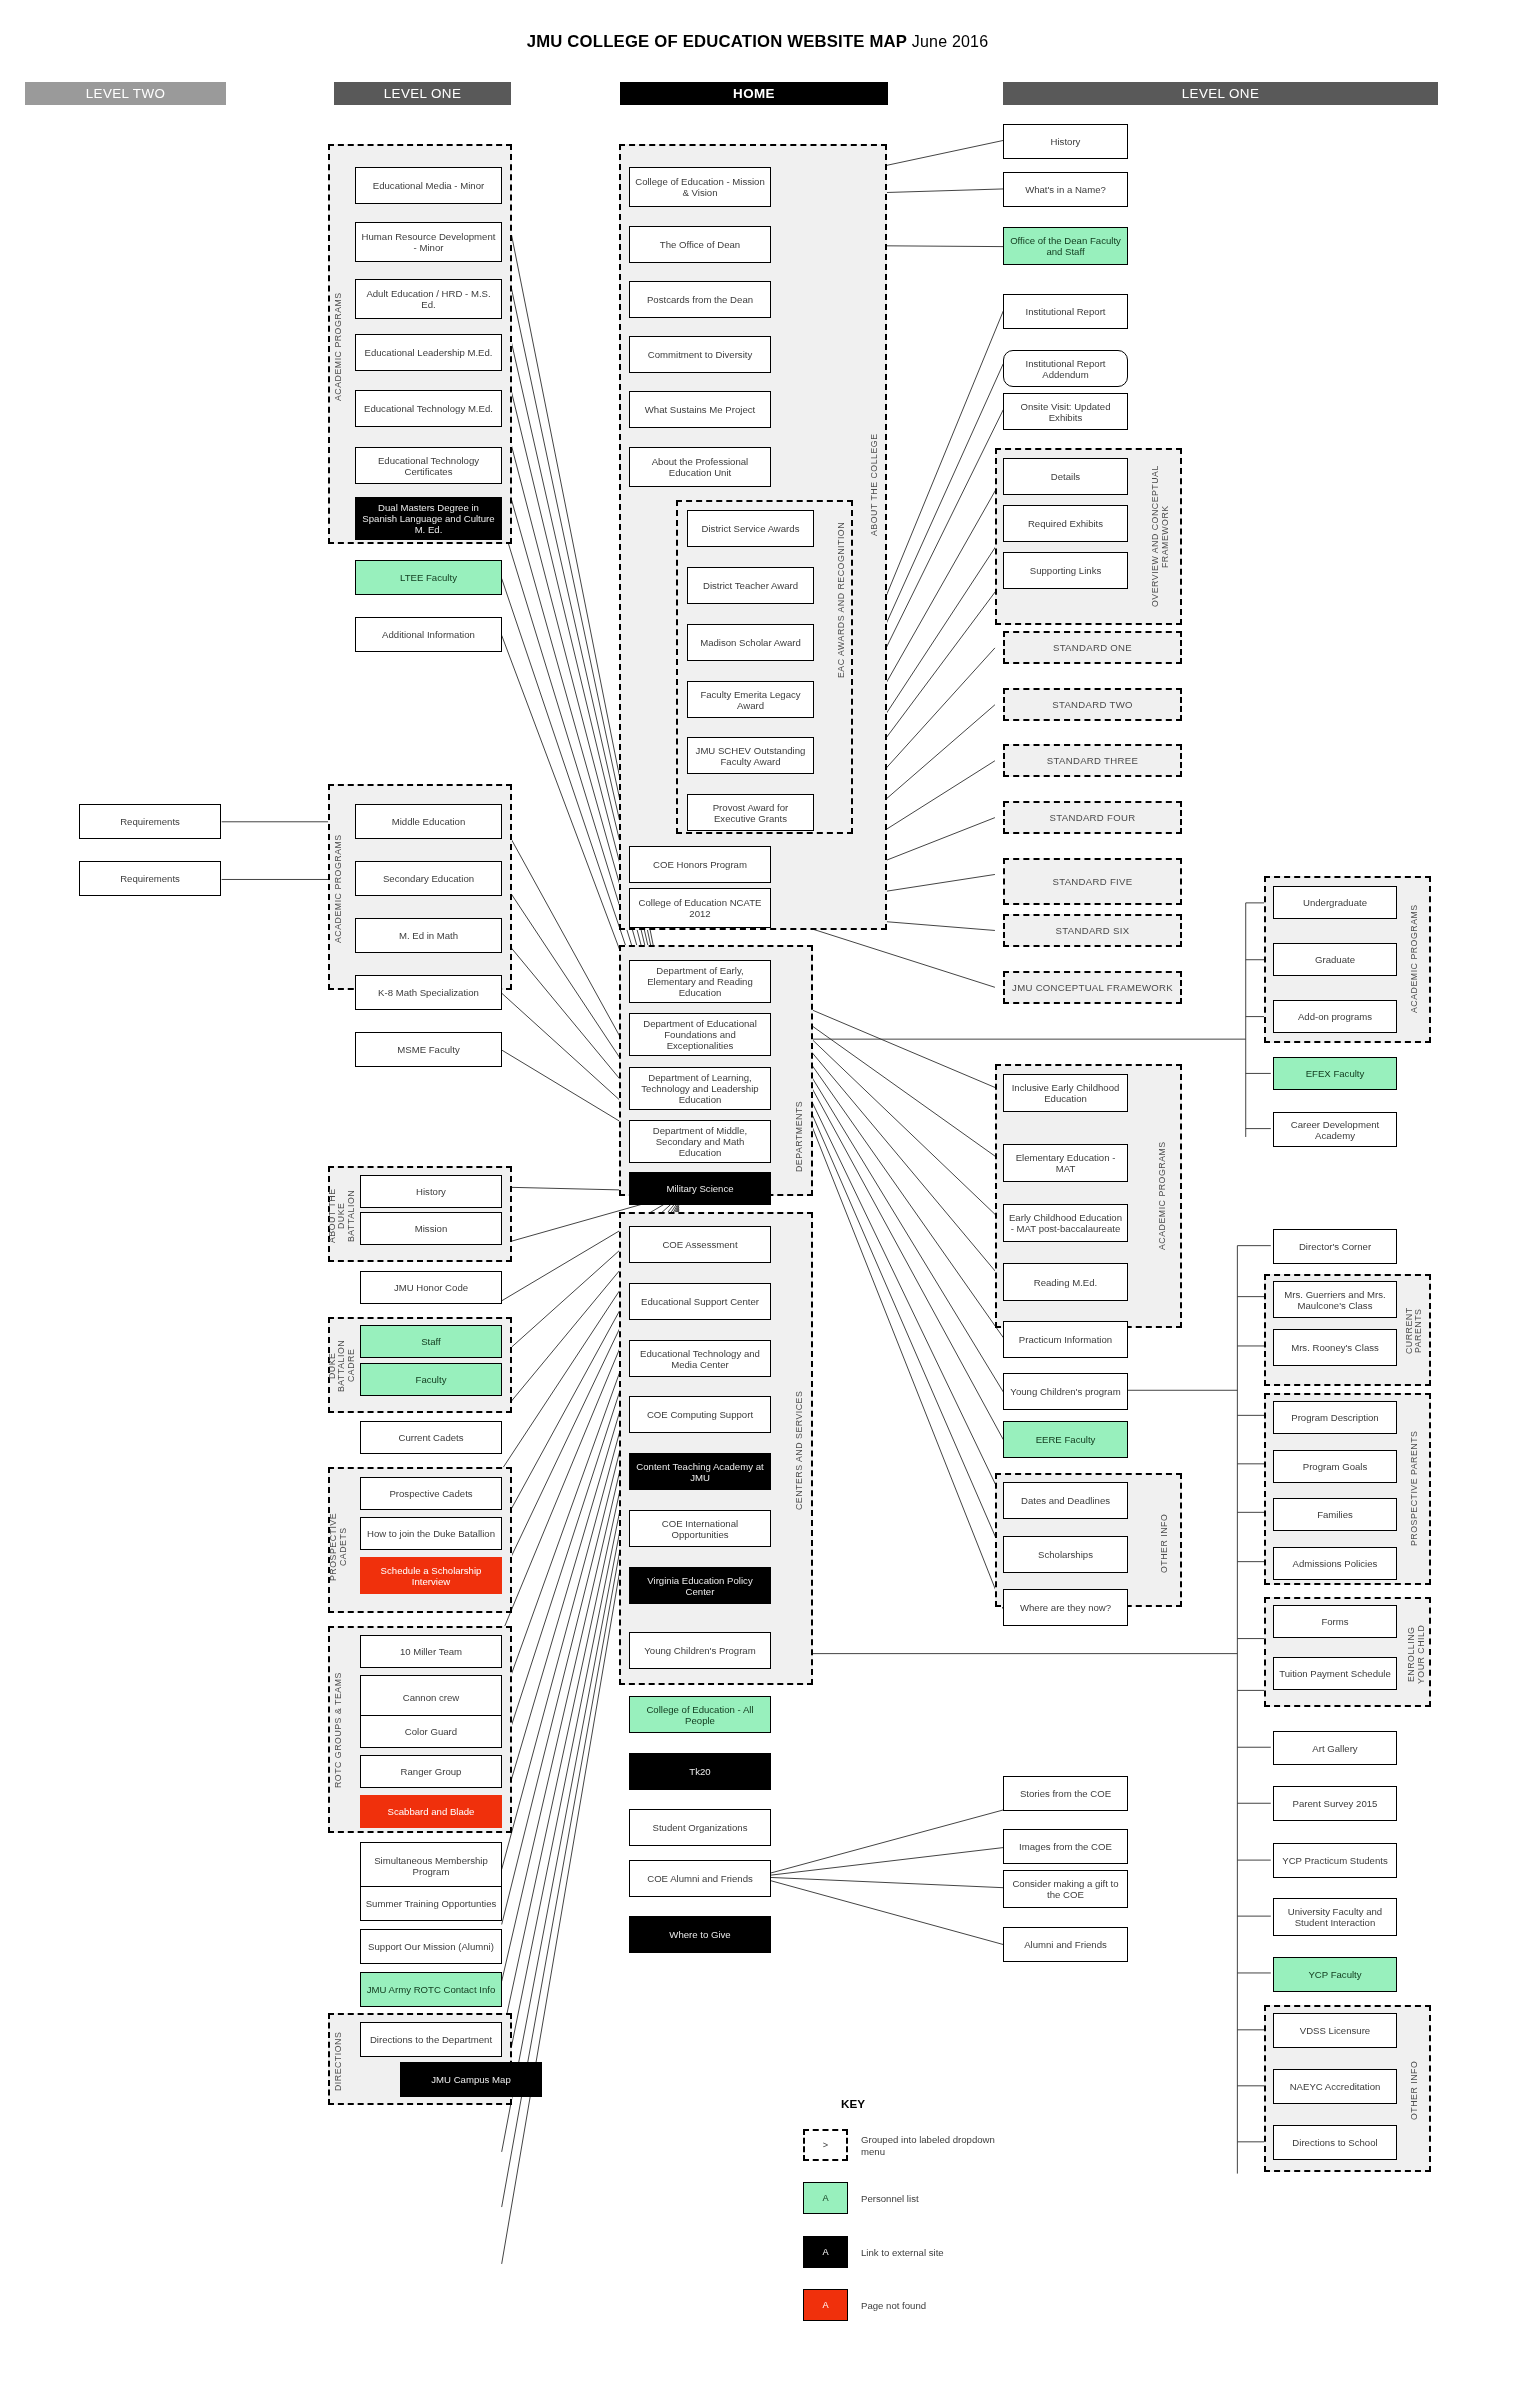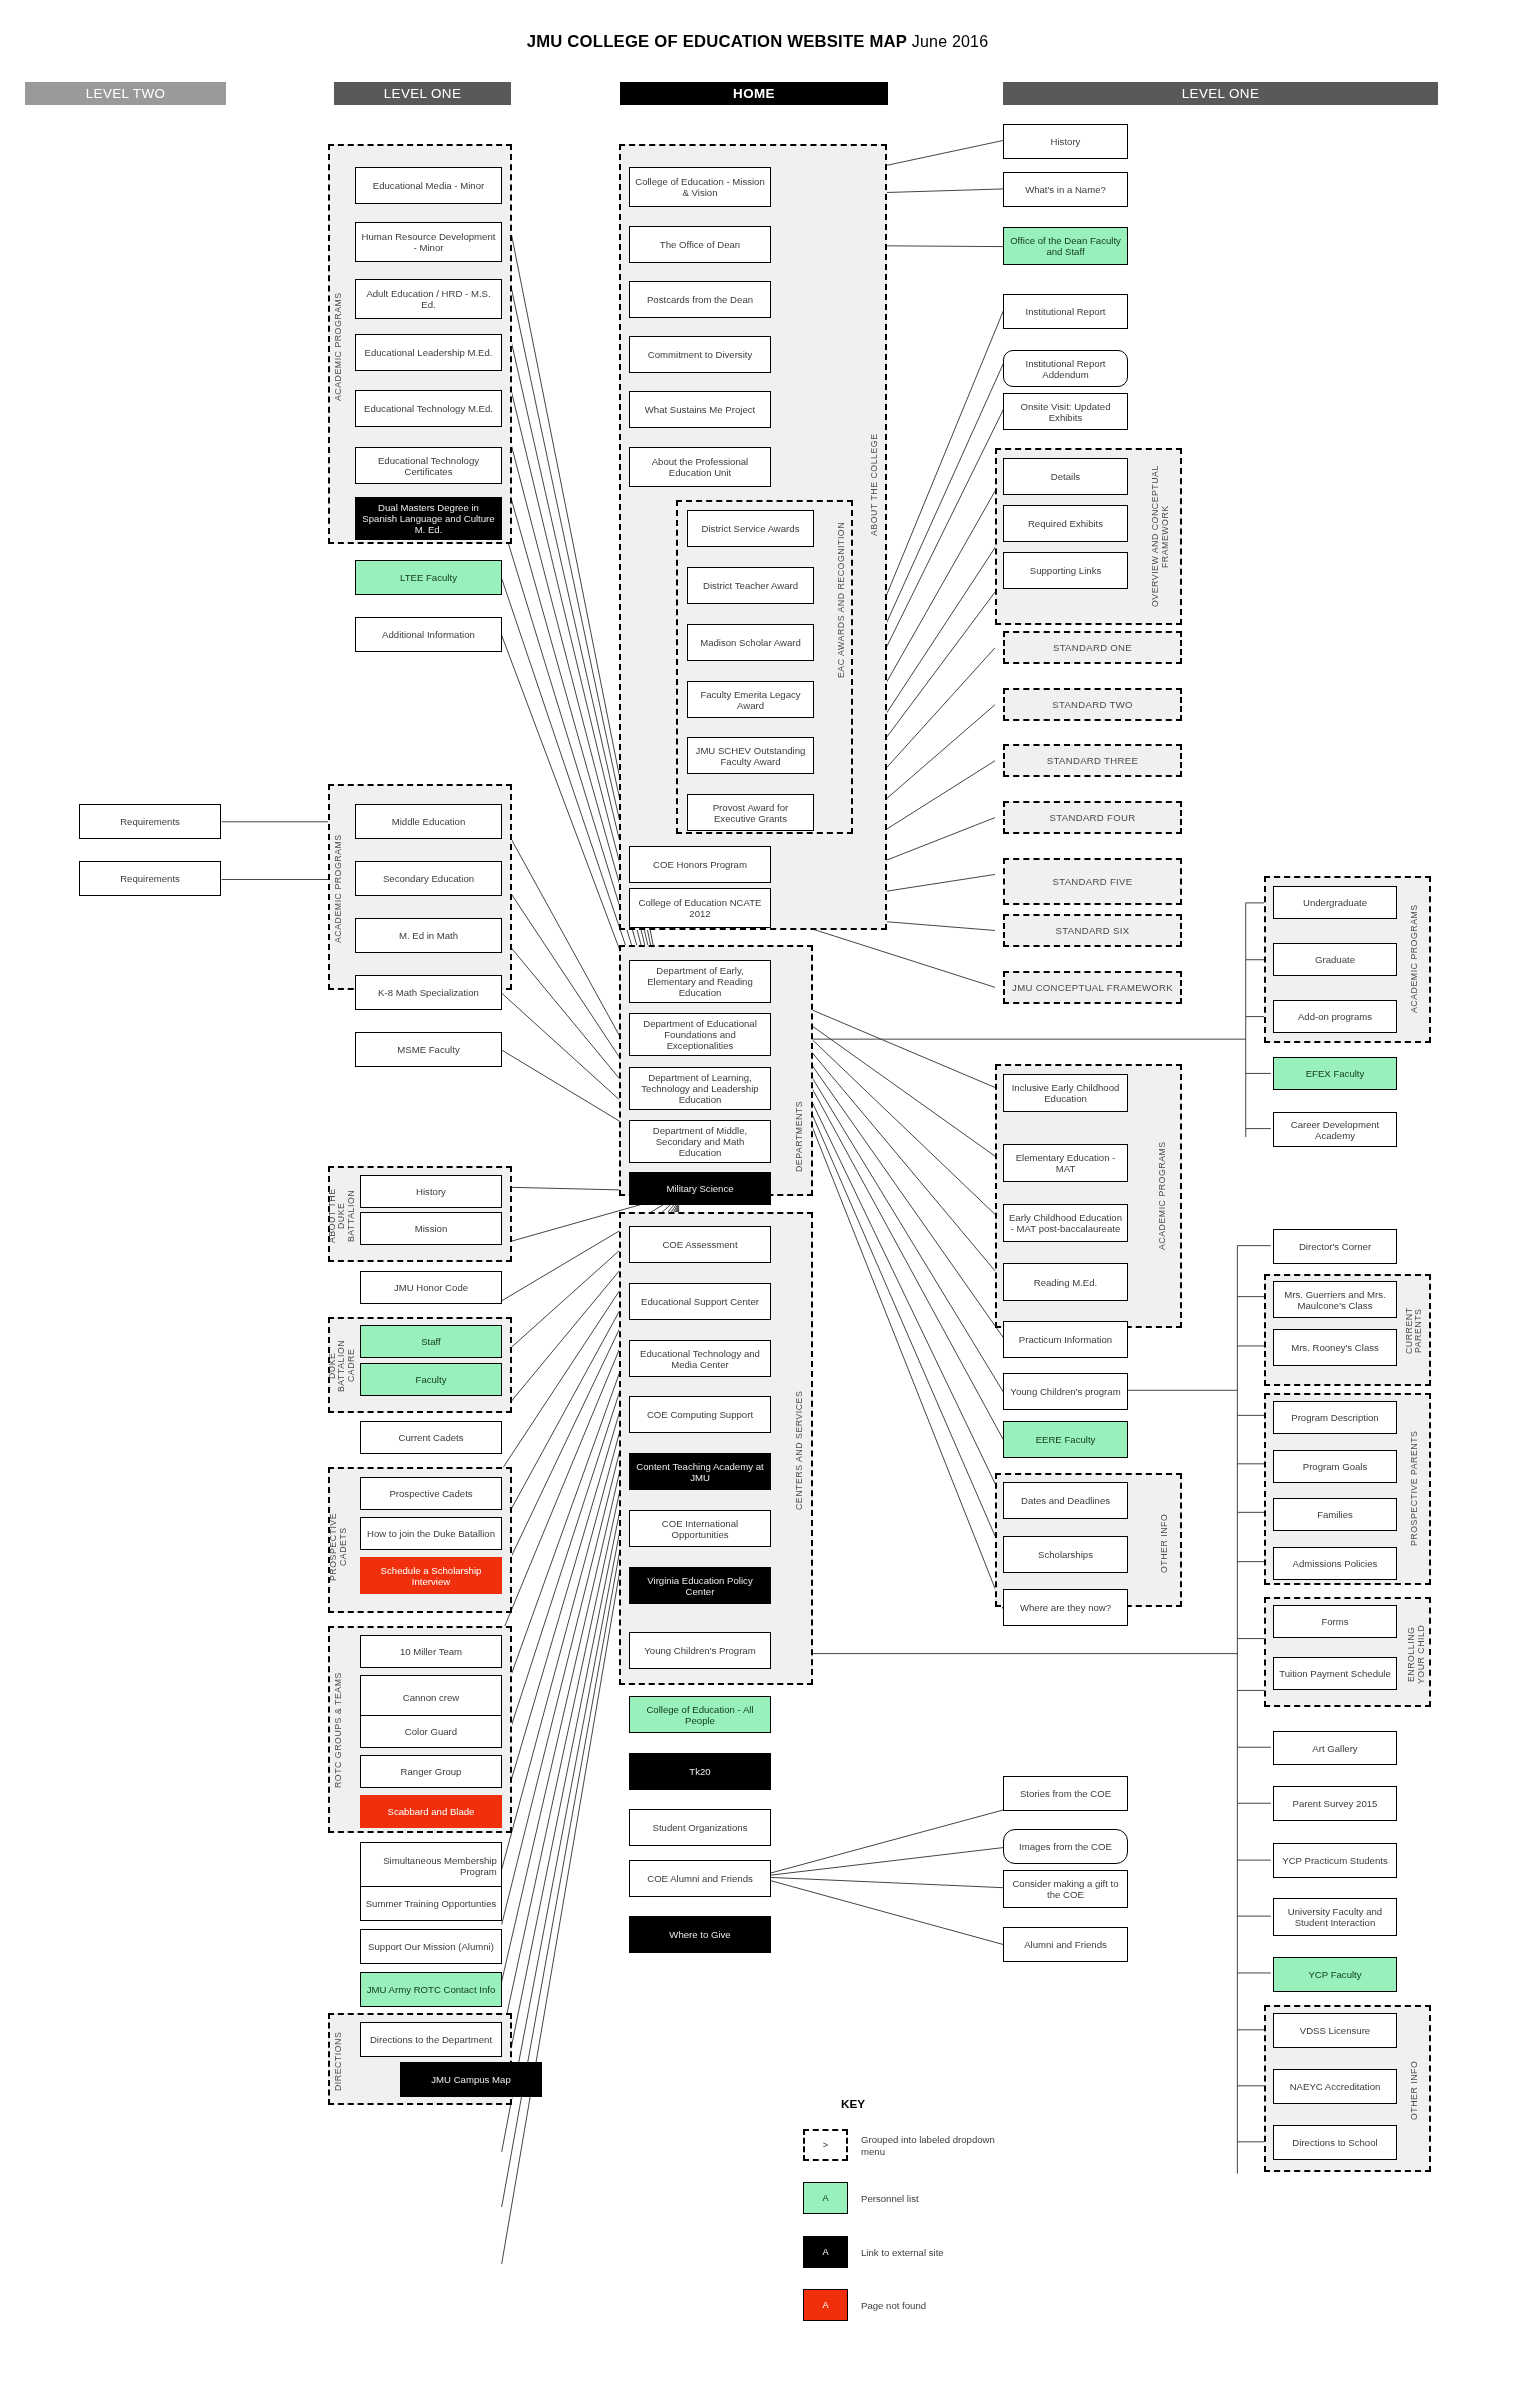--- a/index.html
+++ b/index.html
@@ -211,21 +211,21 @@
   <div class="node red" style="left:360px;top:1557px;width:142px;height:37px;">Schedule a Scholarship Interview</div>
 
   <div class="group" style="left:328px;top:1626px;width:184px;height:207px;"></div>
   <div class="glabel" style="left:331px;top:1668px;width:15px;height:125px;">ROTC GROUPS &amp; TEAMS</div>
   <div class="node" style="left:360px;top:1635px;width:142px;height:33px;">10 Miller Team</div>
   <div class="node" style="left:360px;top:1675px;width:142px;height:44px;">Cannon crew</div>
   <div class="node" style="left:360px;top:1715px;width:142px;height:33px;">Color Guard</div>
   <div class="node" style="left:360px;top:1755px;width:142px;height:33px;">Ranger Group</div>
   <div class="node red" style="left:360px;top:1795px;width:142px;height:33px;">Scabbard and Blade</div>
 
-  <div class="node" style="left:360px;top:1842px;width:142px;height:48px;text-align:right;">Simultaneous Membership Program</div>
+  <div class="node" style="left:360px;top:1842px;width:142px;height:48px;">Simultaneous Membership Program</div>
   <div class="node" style="left:360px;top:1886px;width:142px;height:35px;">Summer Training Opportunties</div>
   <div class="node" style="left:360px;top:1929px;width:142px;height:35px;">Support Our Mission (Alumni)</div>
   <div class="node green" style="left:360px;top:1972px;width:142px;height:35px;">JMU Army ROTC Contact Info</div>
 
   <div class="group" style="left:328px;top:2013px;width:184px;height:92px;"></div>
   <div class="glabel" style="left:331px;top:2028px;width:15px;height:67px;">DIRECTIONS</div>
   <div class="node" style="left:360px;top:2022px;width:142px;height:35px;">Directions to the Department</div>
   <div class="node black" style="left:352px;top:2062px;width:142px;height:35px;margin-left:48px;">JMU Campus Map</div>
 
   <div class="group" style="left:619px;top:144px;width:268px;height:786px;"></div>
@@ -306,21 +306,21 @@
   <div class="node" style="left:1003px;top:1373px;width:125px;height:37px;">Young Children's program</div>
   <div class="node green" style="left:1003px;top:1421px;width:125px;height:37px;">EERE Faculty</div>
 
   <div class="group" style="left:995px;top:1473px;width:187px;height:134px;"></div>
   <div class="glabel" style="left:1156px;top:1505px;width:16.7px;height:77px;">OTHER INFO</div>
   <div class="node" style="left:1003px;top:1482px;width:125px;height:37px;">Dates and Deadlines</div>
   <div class="node" style="left:1003px;top:1536px;width:125px;height:37px;">Scholarships</div>
   <div class="node" style="left:1003px;top:1589px;width:125px;height:37px;">Where are they now?</div>
 
   <div class="node" style="left:1003px;top:1776px;width:125px;height:35px;">Stories from the COE</div>
-  <div class="node" style="left:1003px;top:1829px;width:125px;height:35px;border-radius:12px;">Images from the COE</div>
+  <div class="node" style="left:1003px;top:1829px;width:125px;height:35px;">Images from the COE</div>
   <div class="node" style="left:1003px;top:1870px;width:125px;height:38px;">Consider making a gift to the COE</div>
   <div class="node" style="left:1003px;top:1927px;width:125px;height:35px;">Alumni and Friends</div>
 
   <div class="group" style="left:1264px;top:876px;width:167px;height:167px;"></div>
   <div class="glabel" style="left:1406px;top:896px;width:16.7px;height:125px;">ACADEMIC PROGRAMS</div>
   <div class="node" style="left:1273px;top:886px;width:124px;height:33px;">Undergraduate</div>
   <div class="node" style="left:1273px;top:943px;width:124px;height:33px;">Graduate</div>
   <div class="node" style="left:1273px;top:1000px;width:124px;height:33px;">Add-on programs</div>
   <div class="node green" style="left:1273px;top:1057px;width:124px;height:33px;">EFEX Faculty</div>
   <div class="node" style="left:1273px;top:1112px;width:124px;height:35px;">Career Development Academy</div>

